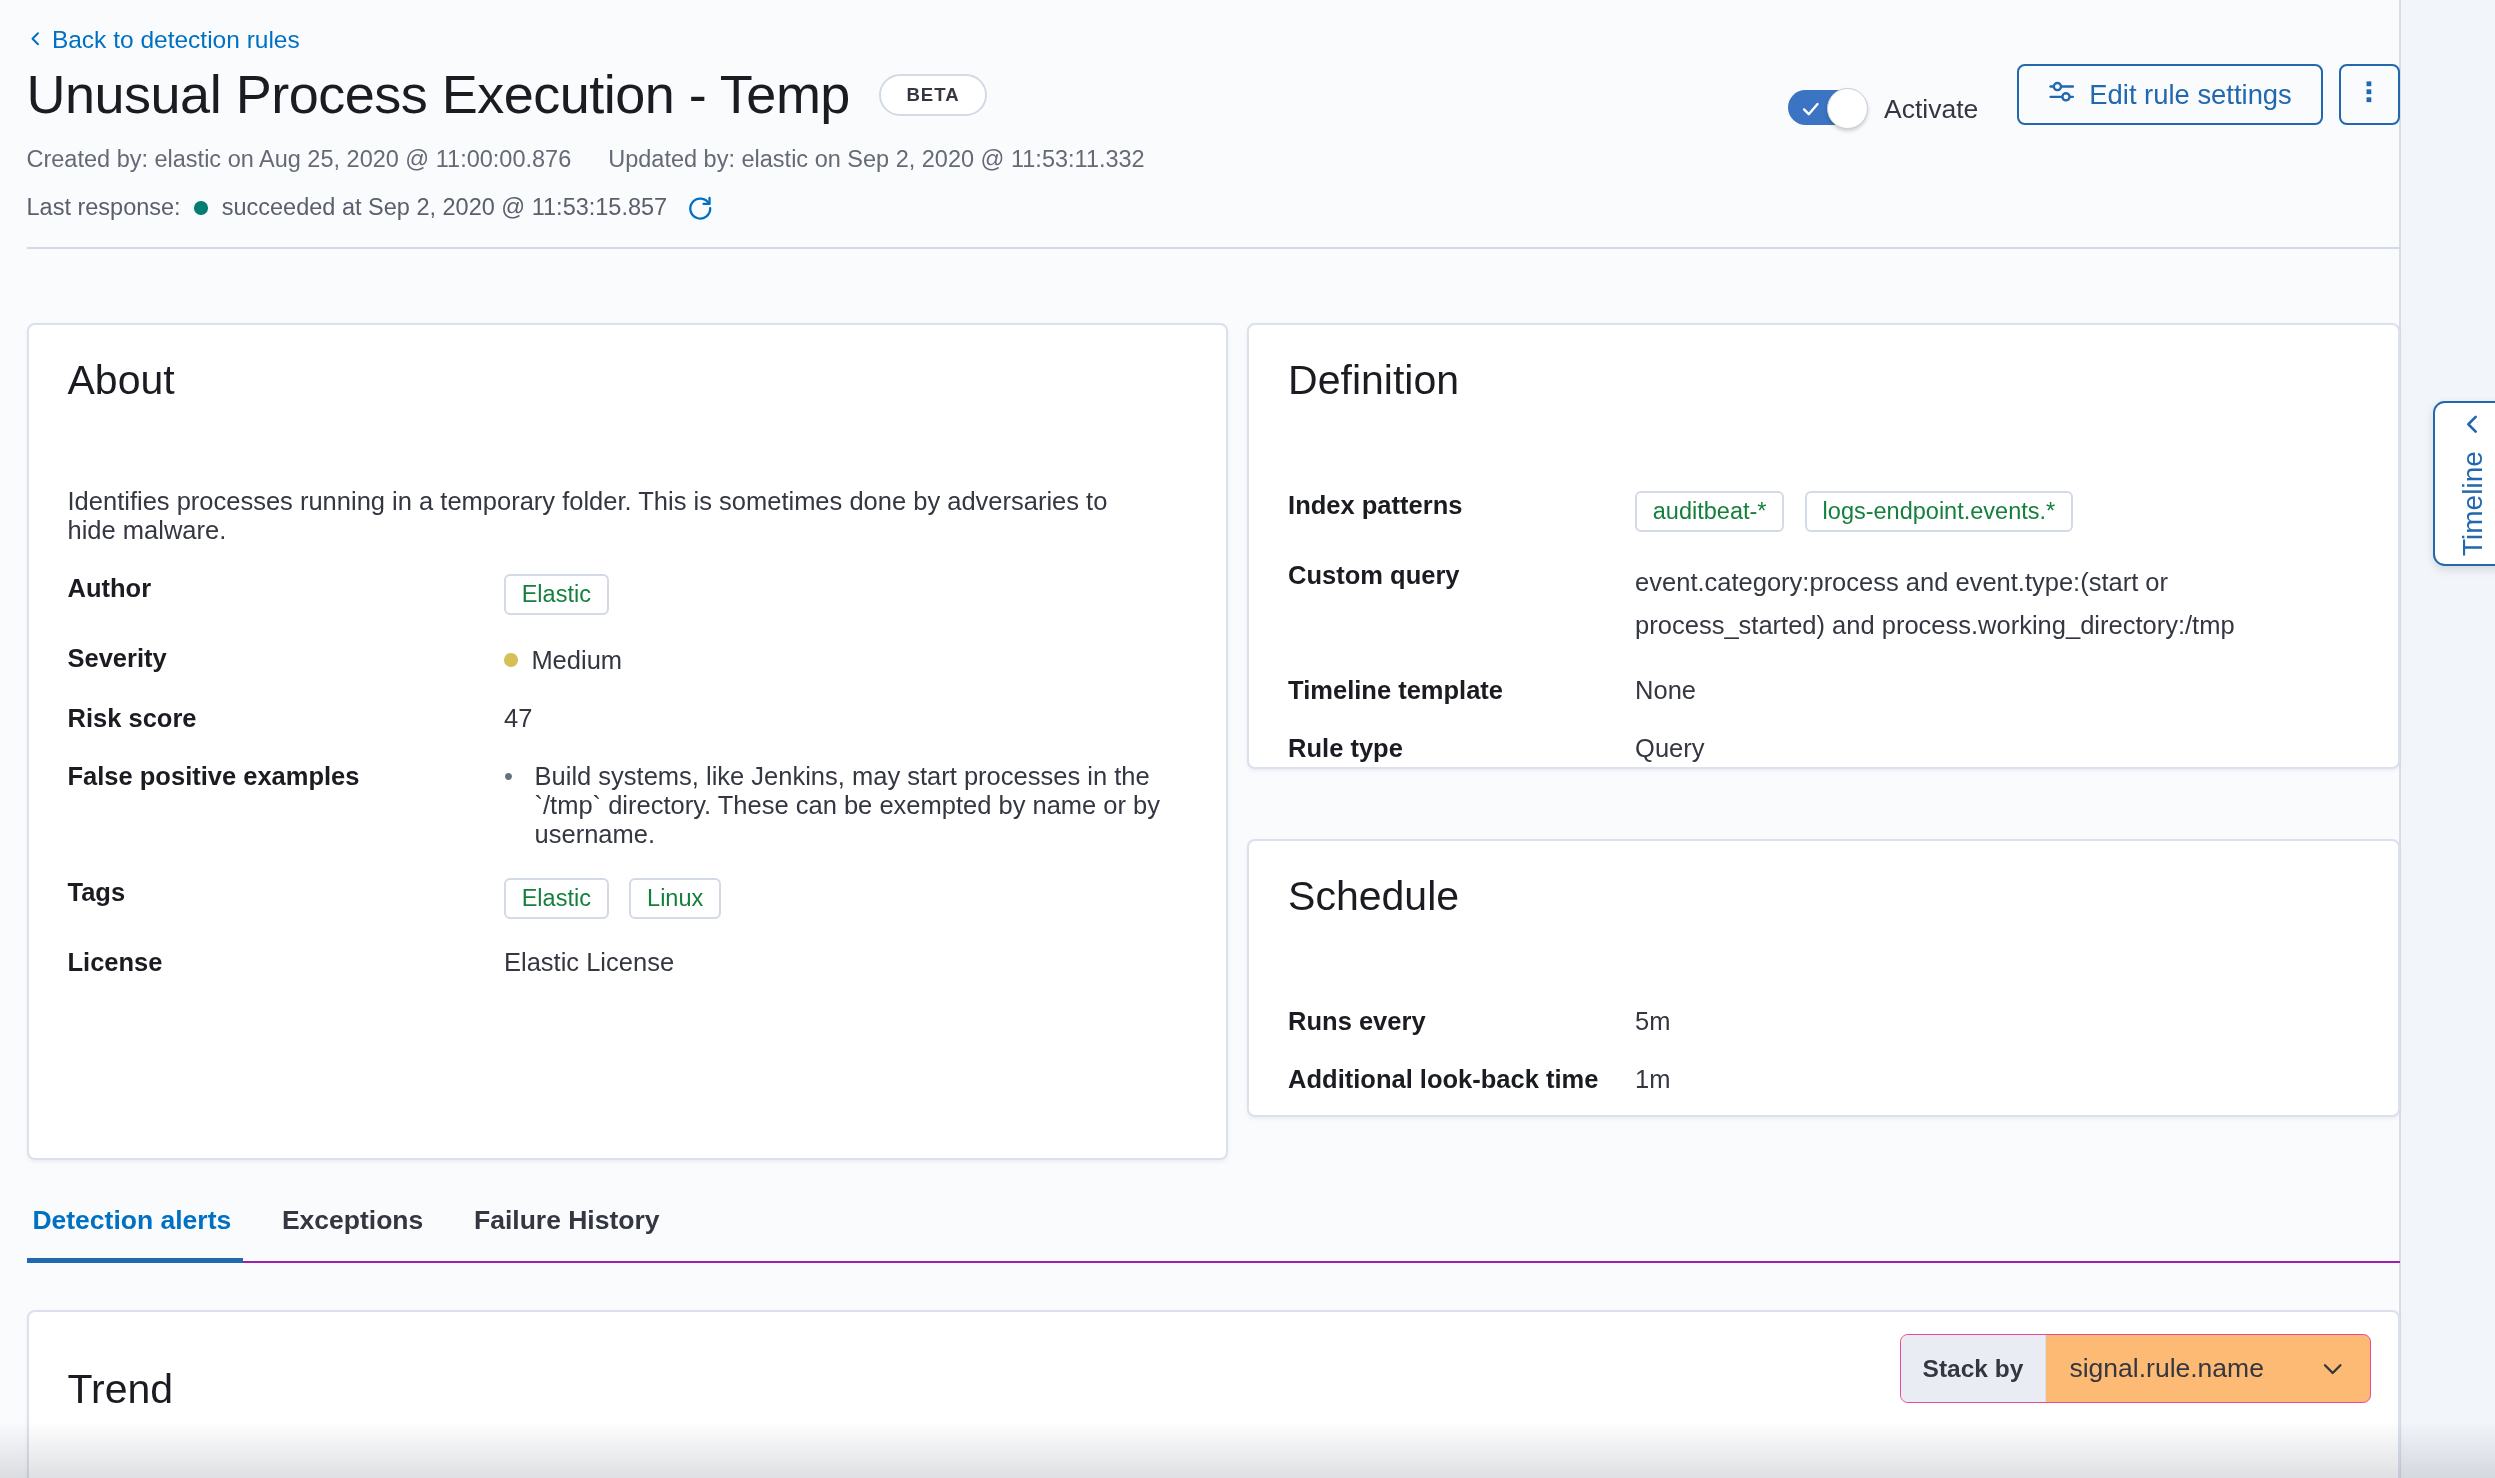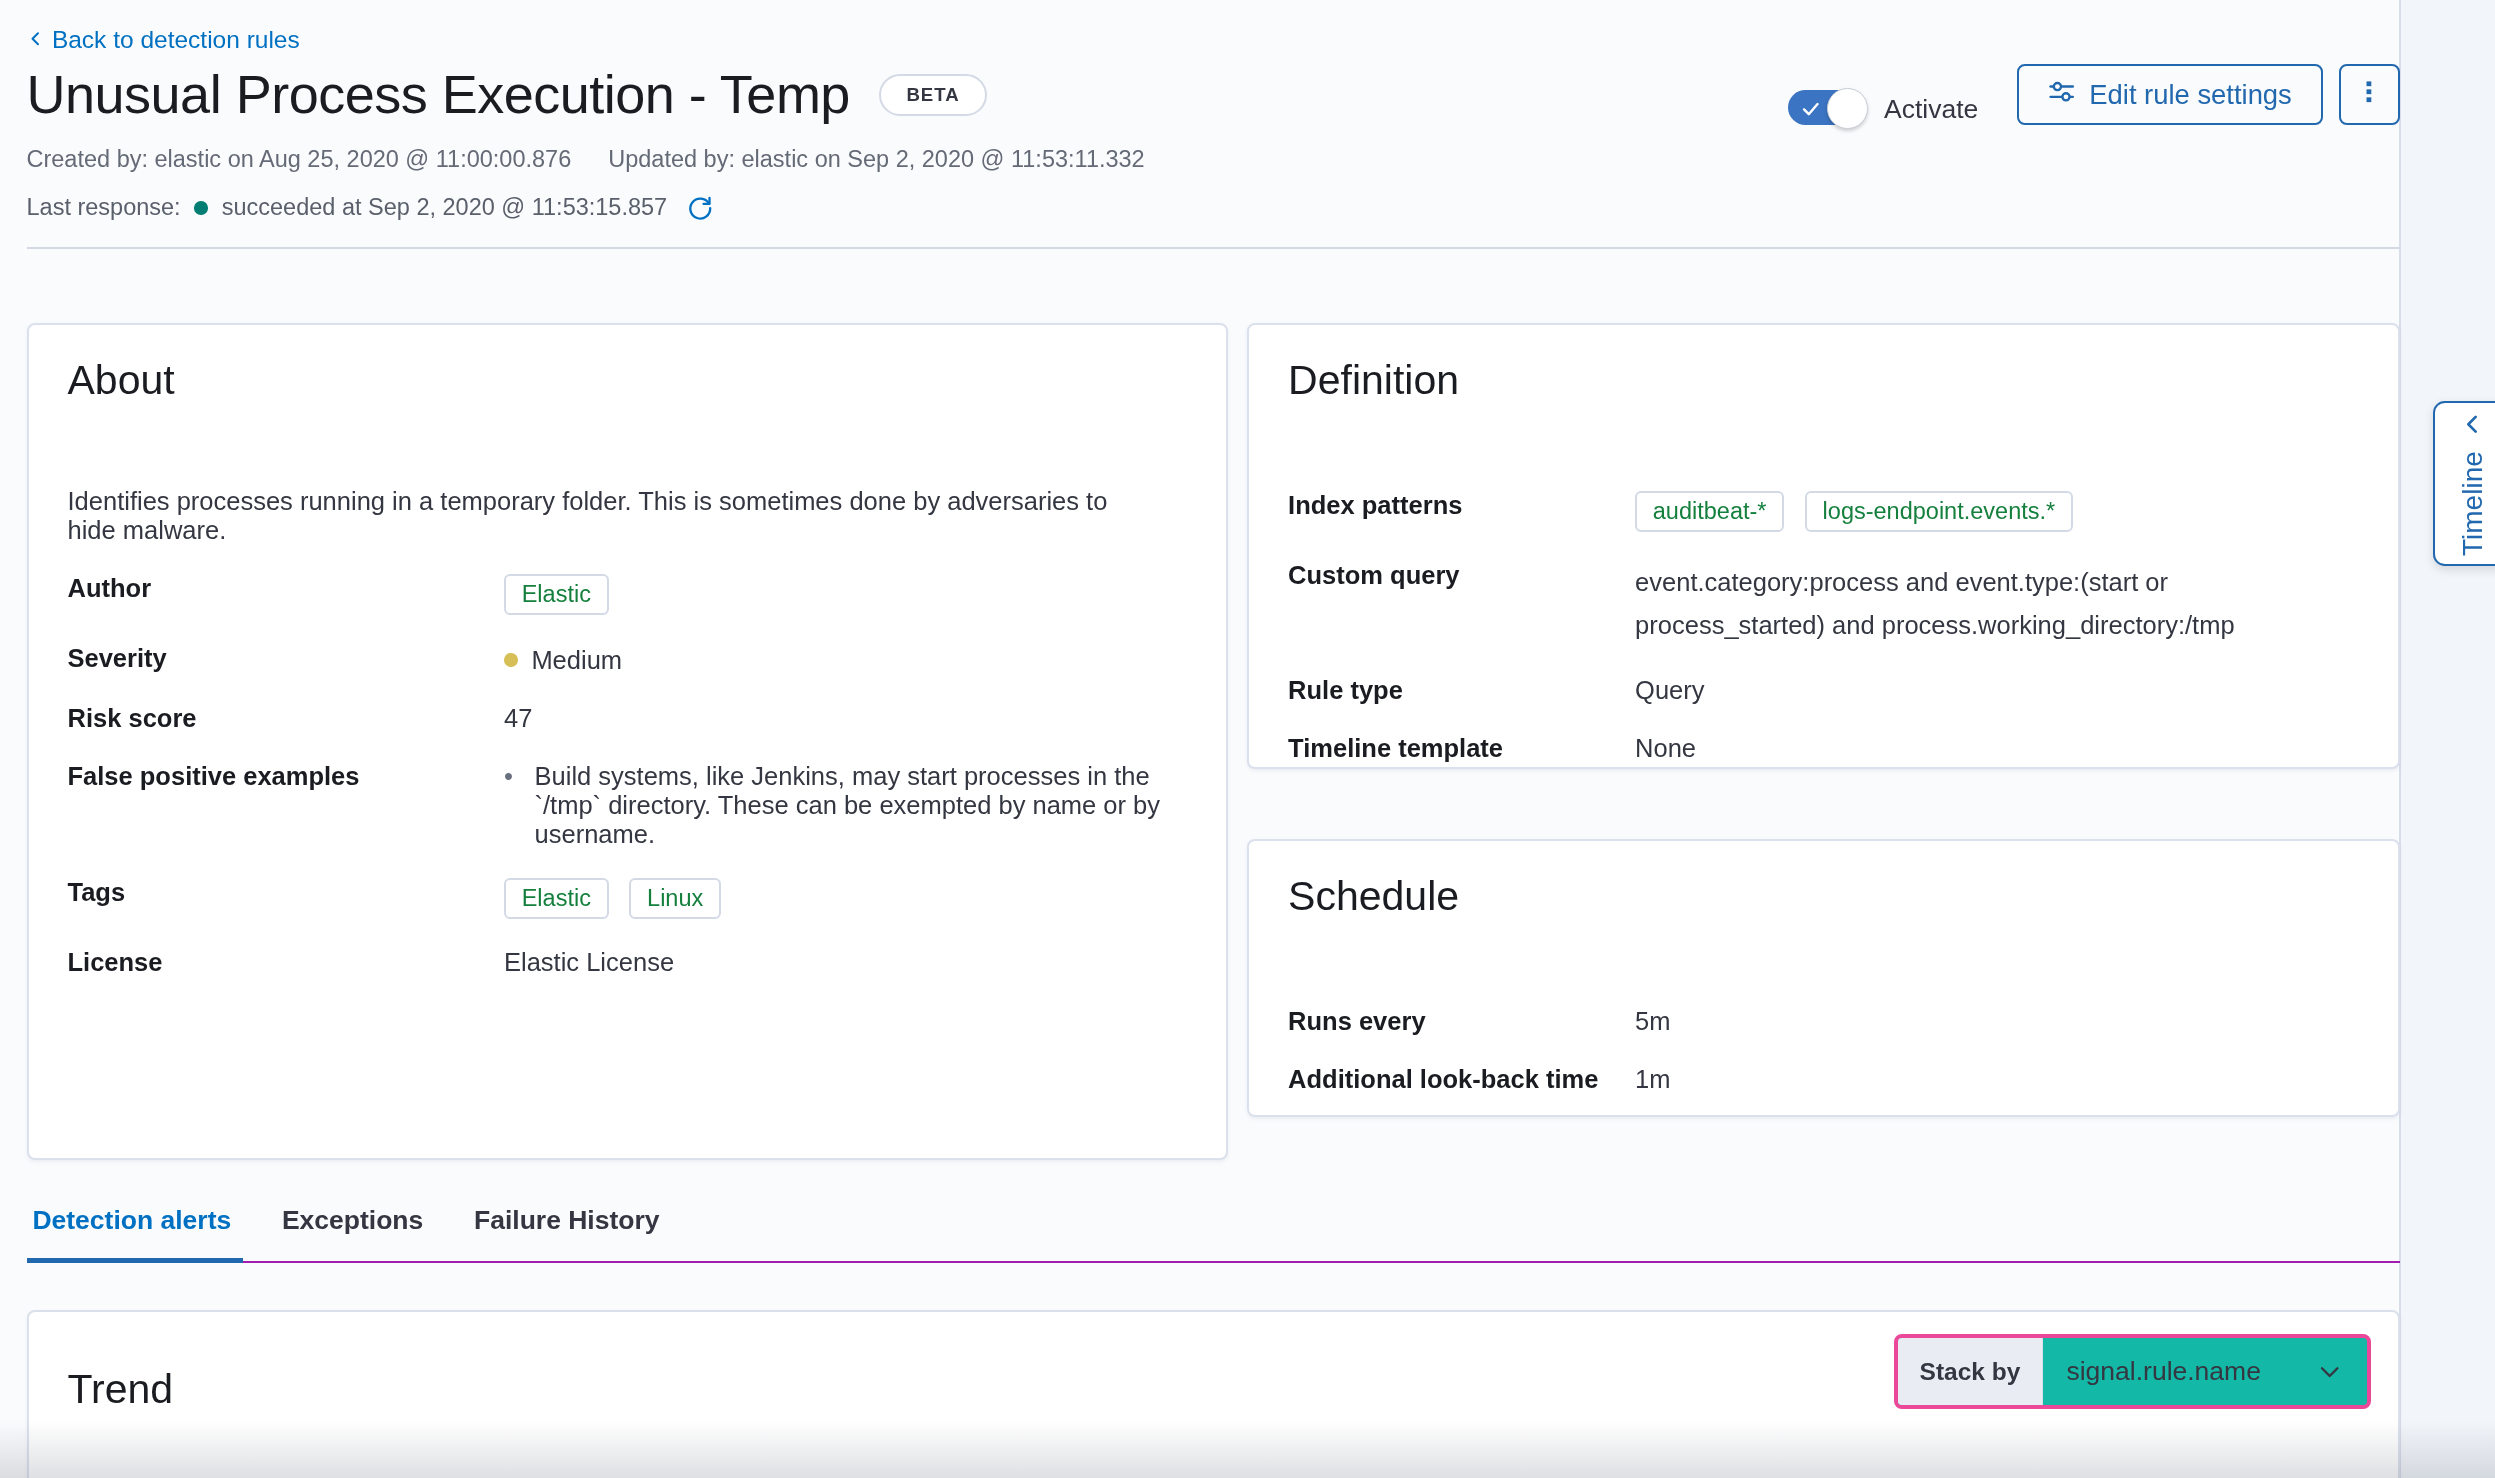--- a/index.html
+++ b/index.html
@@ -64,21 +64,21 @@
 
   
   .tabs{display:flex;margin-top:45px;border-bottom:2px solid #a21caf;}
   .tab{font-size:26.5px;font-weight:600;color:#343741;padding:0 11.8px 21.6px 5.9px;margin-right:33px;
     border-bottom:5.9px solid transparent;margin-bottom:-2px;cursor:pointer;}
   .tab.active{color:#0071c2;border-bottom-color:#2268ae;}
 
   
   .panel-trend{margin-top:47px;height:412px;}
   .stackby{position:absolute;top:22.5px;right:26.5px;width:469px;height:67px;display:flex;align-items:stretch;
-    border:4px solid #ec4899;border-radius:7.8px;overflow:hidden;background:#14b8a6;cursor:pointer;}
+    border:1px solid #ec4899;border-radius:7.8px;overflow:hidden;background:#fdba74;cursor:pointer;}
   .stackby .prepend{background:#e9edf3;display:flex;align-items:center;padding:0 21.6px;
     font-size:24.5px;font-weight:700;color:#343741;border-right:1px solid #d9dee8;}
   .stackby .value{flex:1;display:flex;align-items:center;padding:0 23.5px;font-size:26.5px;color:#343741;}
   .stackby .chev{display:flex;align-items:center;padding-right:23.5px;color:#343741;}
   .stackby .chev svg{width:27.4px;height:27.4px;}
 
   
   .right-gutter{position:absolute;top:0;right:0;bottom:0;width:94px;background:#f2f5fa;
     border-left:2px solid #d8dee9;z-index:1;}
   .timeline-btn{position:absolute;top:401px;right:-17.6px;width:76px;height:161px;background:#fff;
@@ -224,27 +224,27 @@
             <span class="eui-badge">logs-endpoint.events.*</span>
           </dd>
         </dl>
 
         <dl class="meta-row">
           <dt>Custom query</dt>
           <dd class="query-val">event.category:process and event.type:(start or process_started) and process.working_directory:/tmp</dd>
         </dl>
 
         <dl class="meta-row">
+          <dt>Timeline template</dt>
+          <dd>None</dd>
+        </dl>
+
+        <dl class="meta-row">
           <dt>Rule type</dt>
           <dd>Query</dd>
-        </dl>
-
-        <dl class="meta-row">
-          <dt>Timeline template</dt>
-          <dd>None</dd>
         </dl>
       </div>
 
       <div class="panel panel-schedule">
         <div class="panel-title">Schedule</div>
 
         <dl class="meta-row first-row">
           <dt>Runs every</dt>
           <dd>5m</dd>
         </dl>

